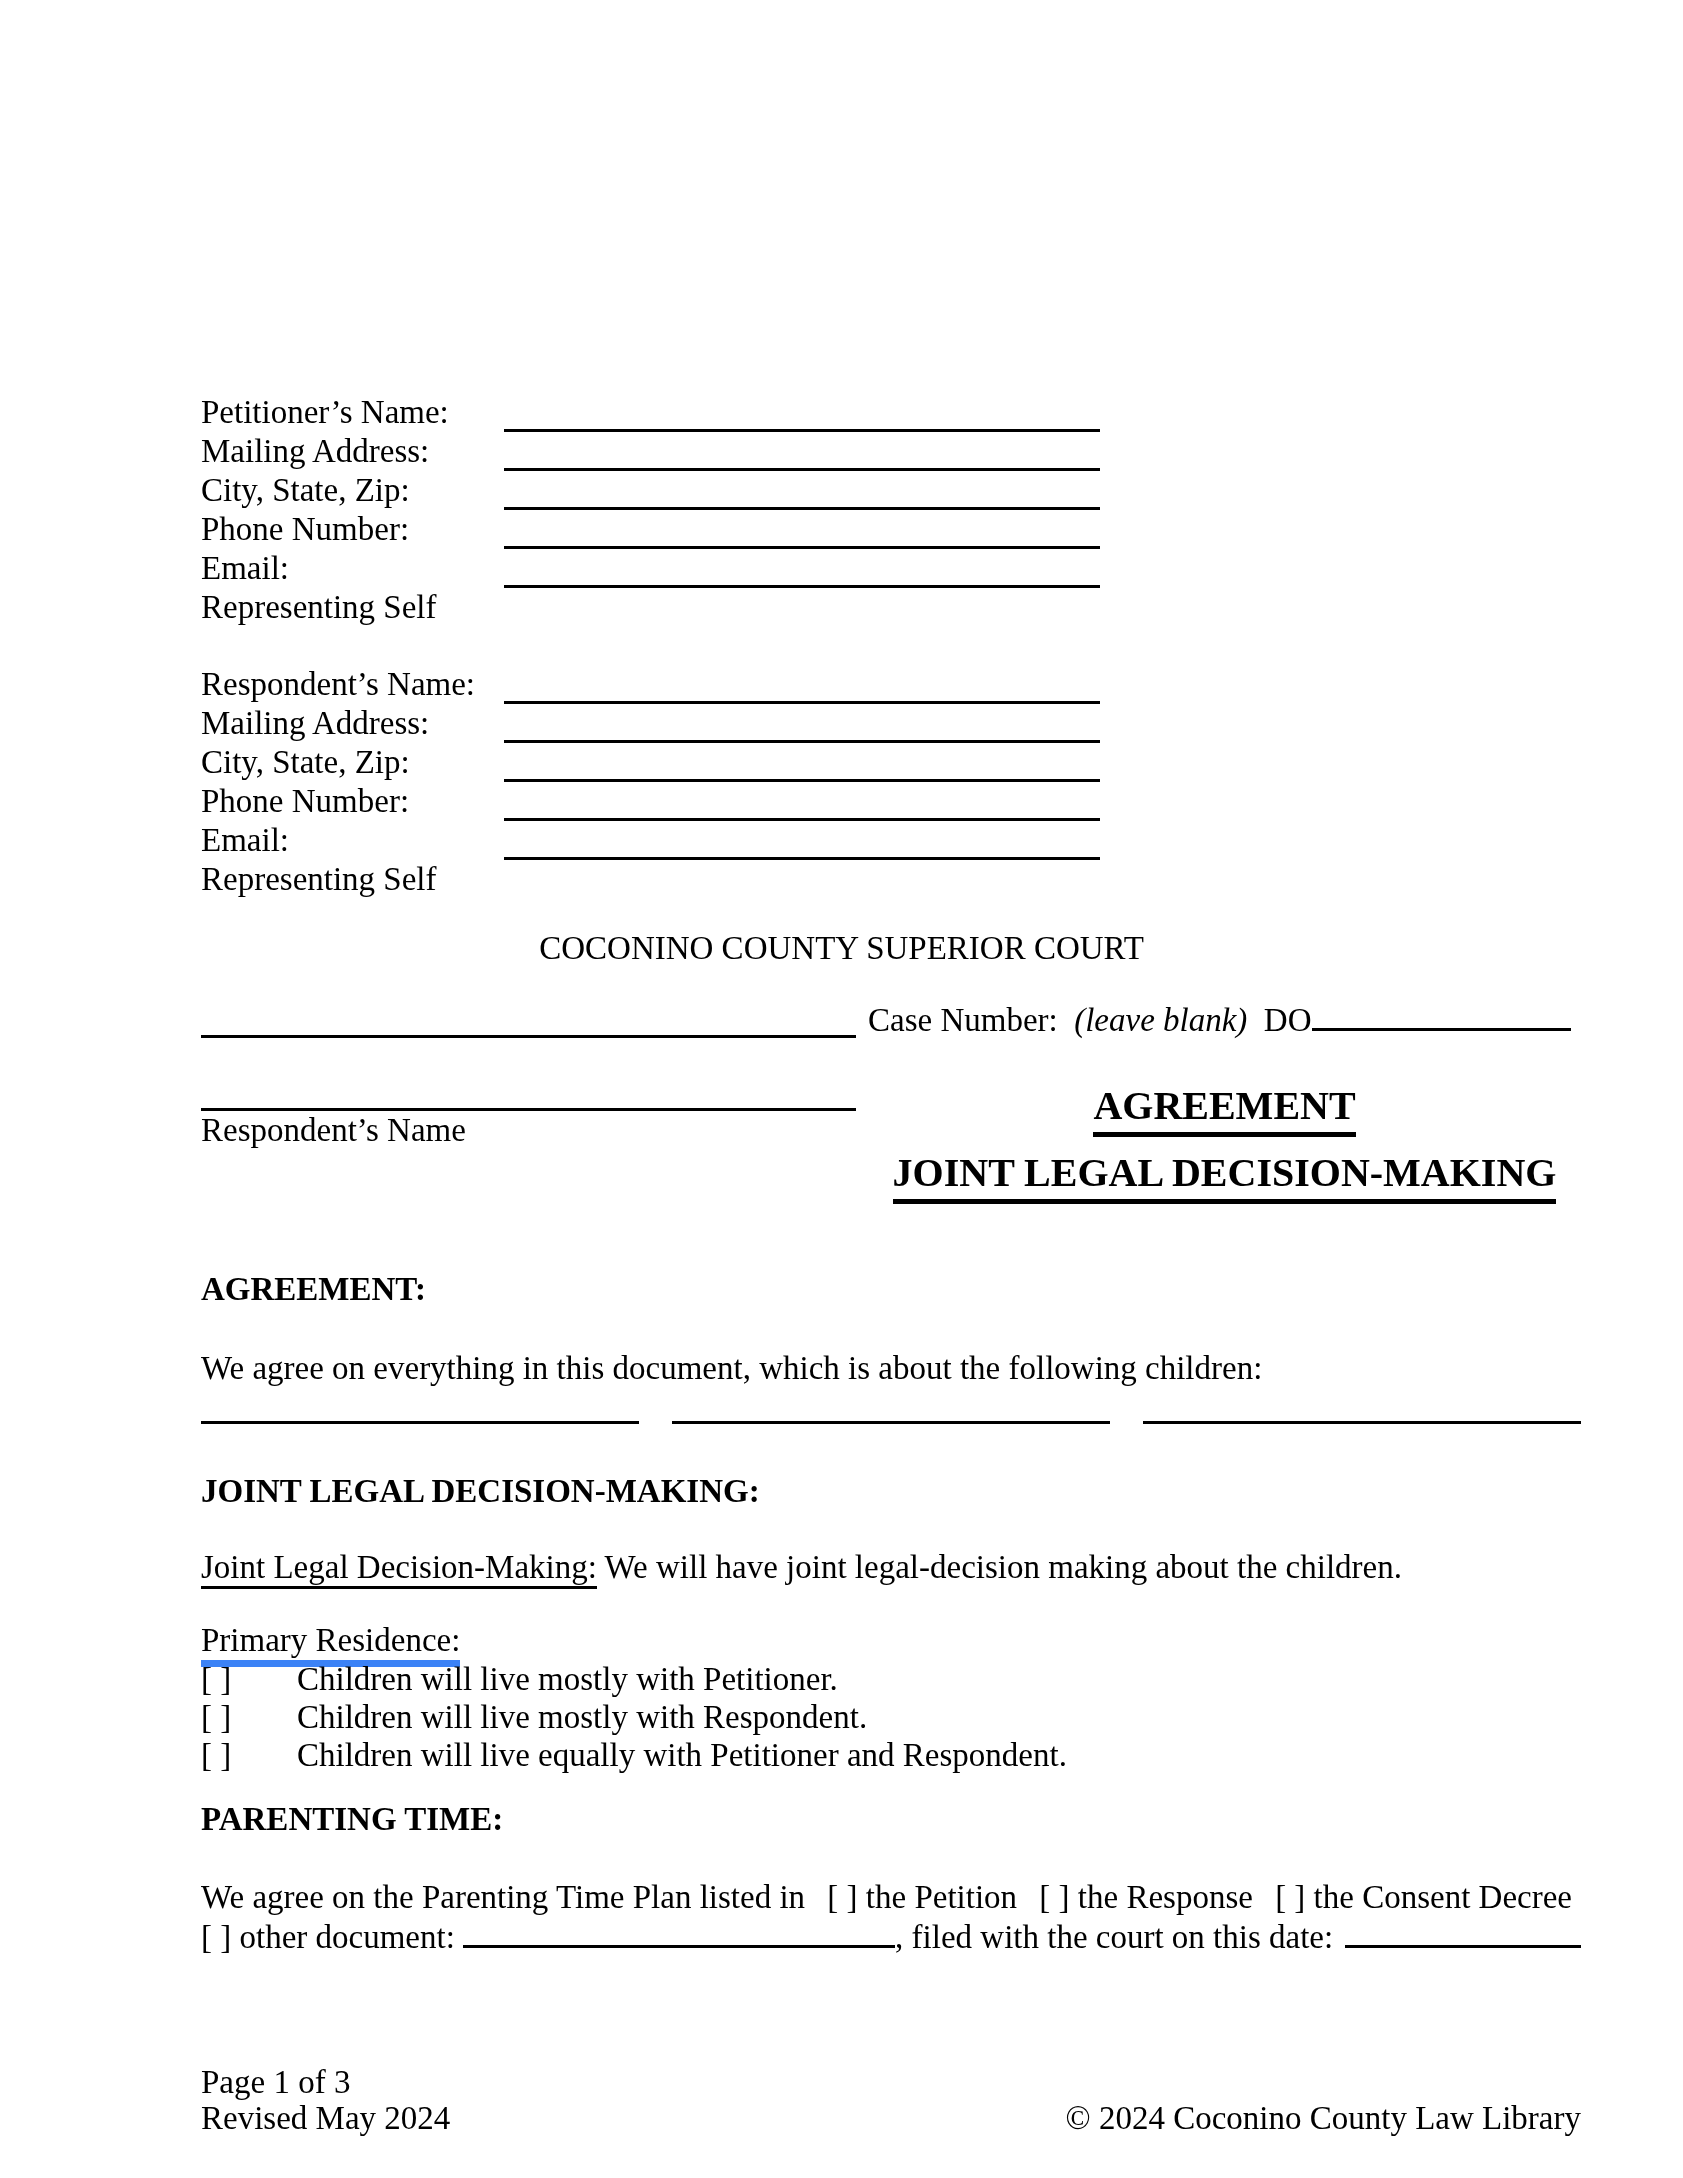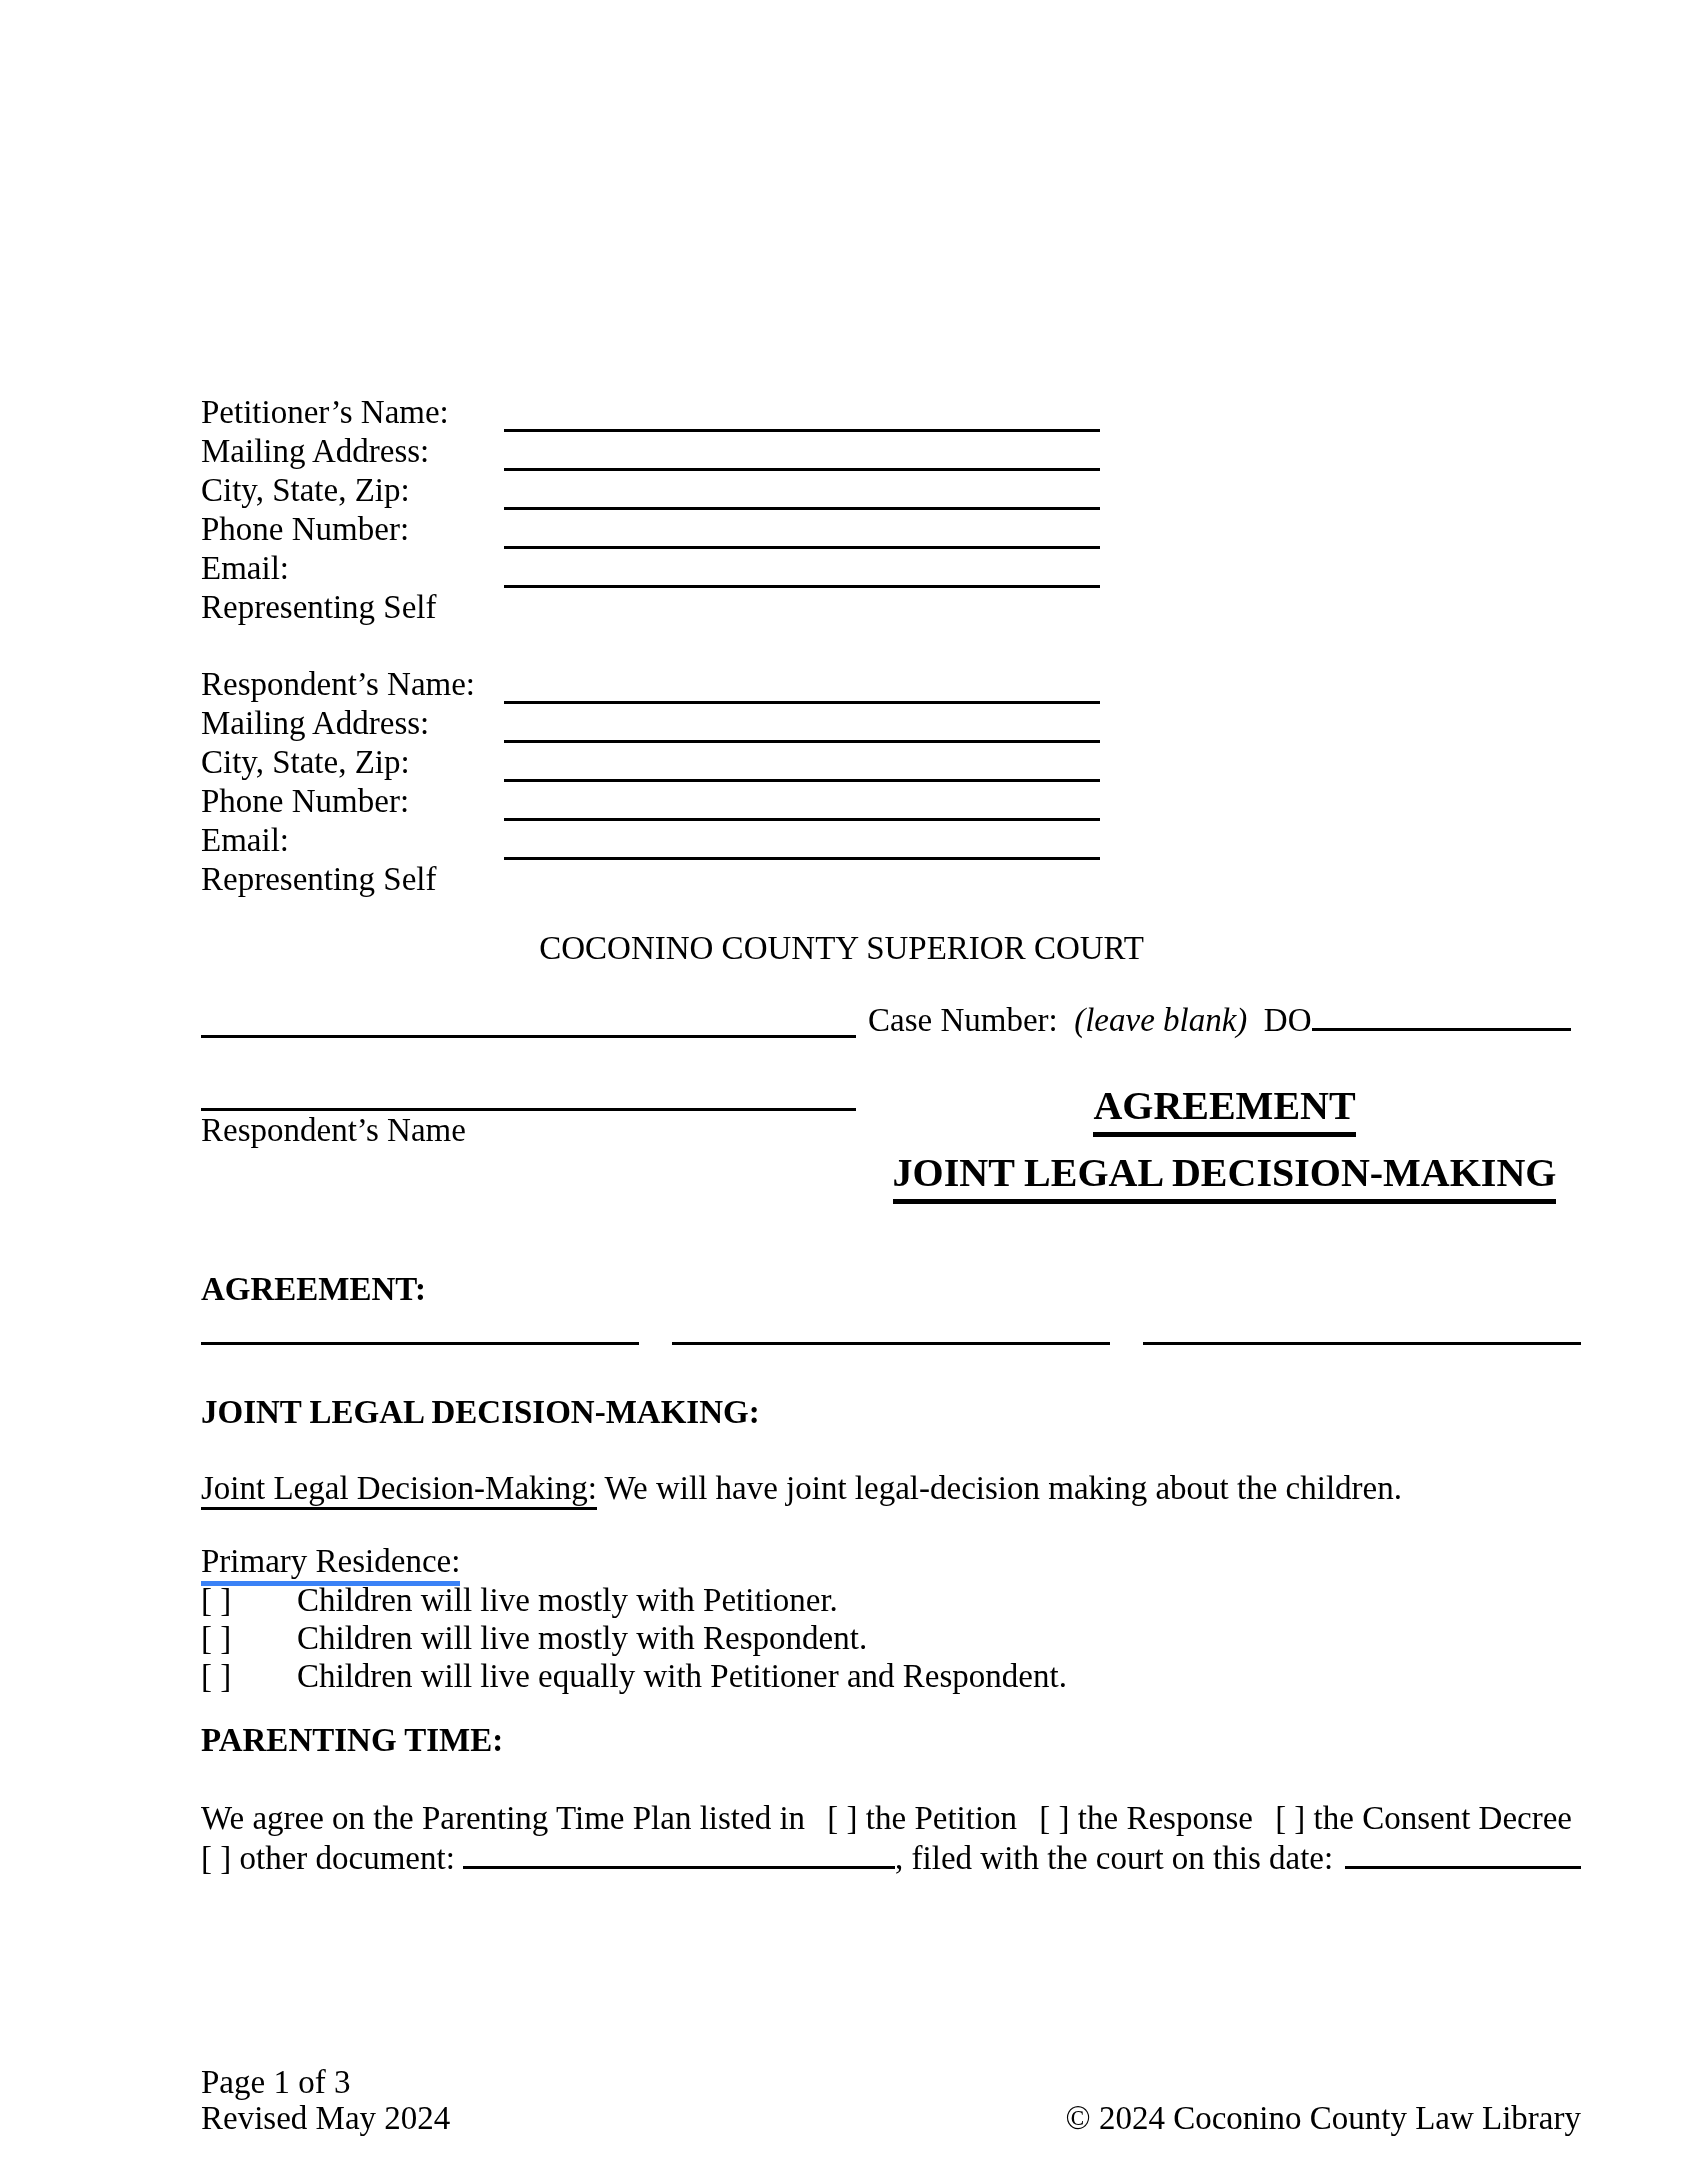--- a/index.html
+++ b/index.html
@@ -38,21 +38,21 @@
   .section-heading { font-weight:bold; line-height:39px; }
   .h-agreement { margin-top:52px; }
   .para { line-height:39px; }
   .p-intro { margin-top:40px; }
   .child-lines { display:flex; gap:33px; margin-top:0px; }
   .child-line { flex:1 1 0; height:36px; border-bottom:3px solid #000; }
   .h-jldm { margin-top:48px; }
   .p-jldm { margin-top:37px; }
   .underlined { border-bottom:3px solid #000; padding-bottom:1px; }
   .h-residence { margin-top:34px; line-height:39px; }
-  .h-residence span { border-bottom:5px solid #3b82f6; padding-bottom:2px; }
+  .h-residence span { border-bottom:7px solid #3b82f6; padding-bottom:2px; }
   .opt-row { line-height:38px; display:flex; }
   .opt-box { flex:0 0 96px; }
   .h-parenting { margin-top:26px; }
   .p-parenting { margin-top:38px; line-height:40px; }
   .cb { white-space:pre; }
   .cb-gap { margin-left:14px; }
   .inline-fill { display:inline-block; border-bottom:3px solid #000; height:26px; vertical-align:baseline; }
   .fill-other { width:432px; }
   .line2 { display:flex; align-items:baseline; }
   .line2 .tail-fill { flex:1 1 auto; height:26px; border-bottom:3px solid #000; margin-left:12px; }
@@ -137,20 +137,21 @@
         <span>&nbsp;</span><span>DO</span><span class="case-fill"></span>
       </div>
       <div class="doc-title">
         <span class="t-line"><span class="t-underline">AGREEMENT</span></span>
         <span class="t-line"><span class="t-underline">JOINT LEGAL DECISION-MAKING</span></span>
       </div>
     </div>
   </div>
 
   <div class="section-heading h-agreement">AGREEMENT:</div>
+  <div class="para p-intro">We agree on everything in this document, which is about the following children:</div>
   <div class="child-lines">
     <span class="child-line"></span>
     <span class="child-line"></span>
     <span class="child-line"></span>
   </div>
 
   <div class="section-heading h-jldm">JOINT LEGAL DECISION-MAKING:</div>
   <div class="para p-jldm">
     <span class="underlined">Joint Legal Decision-Making:</span><span> We will have joint legal-decision making about the children.</span>
   </div>

